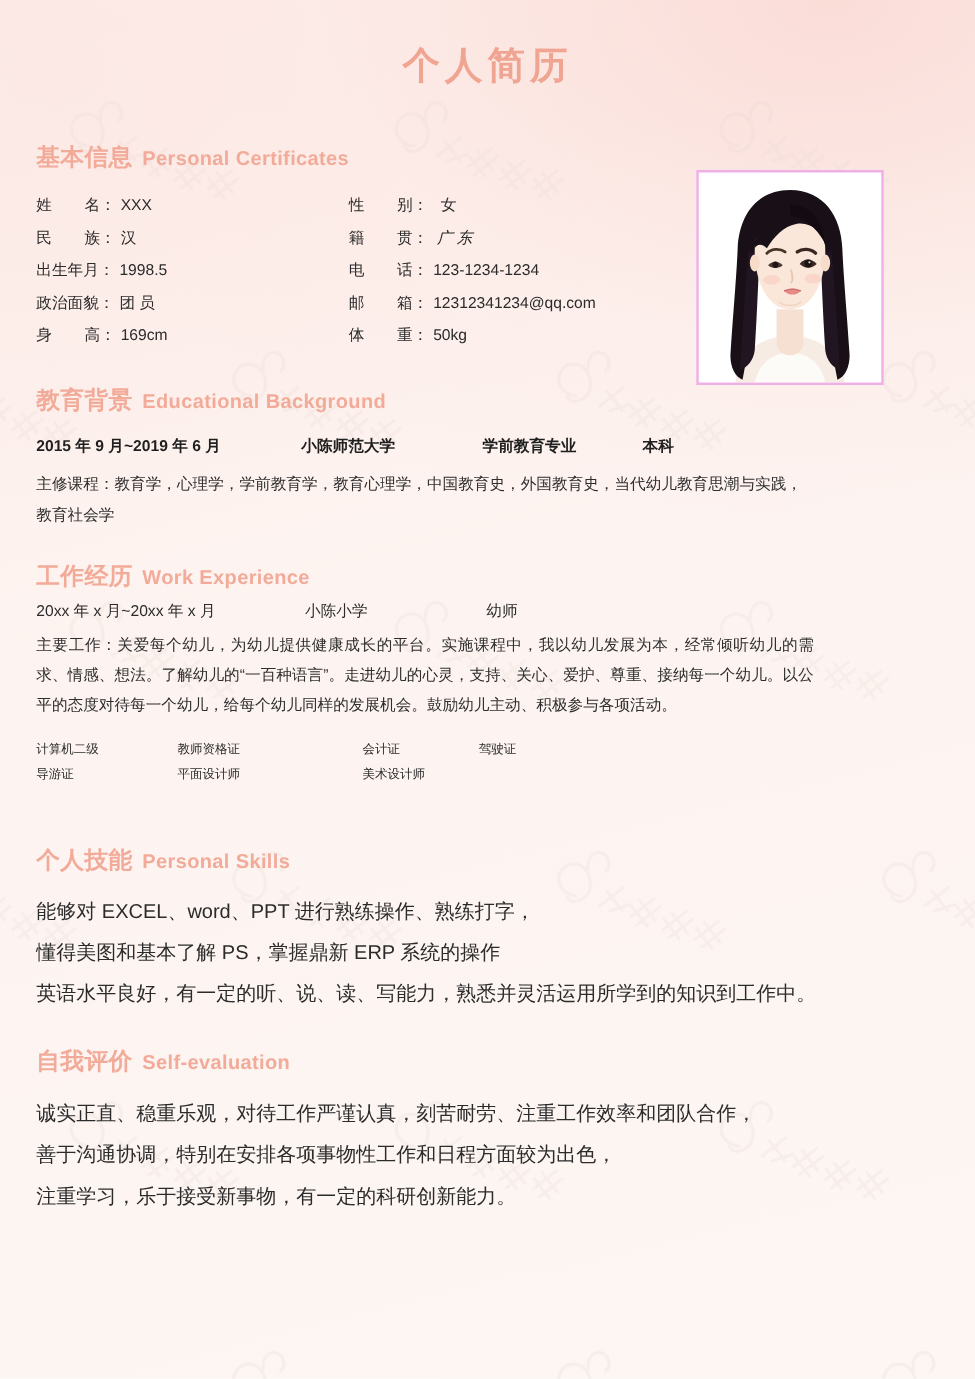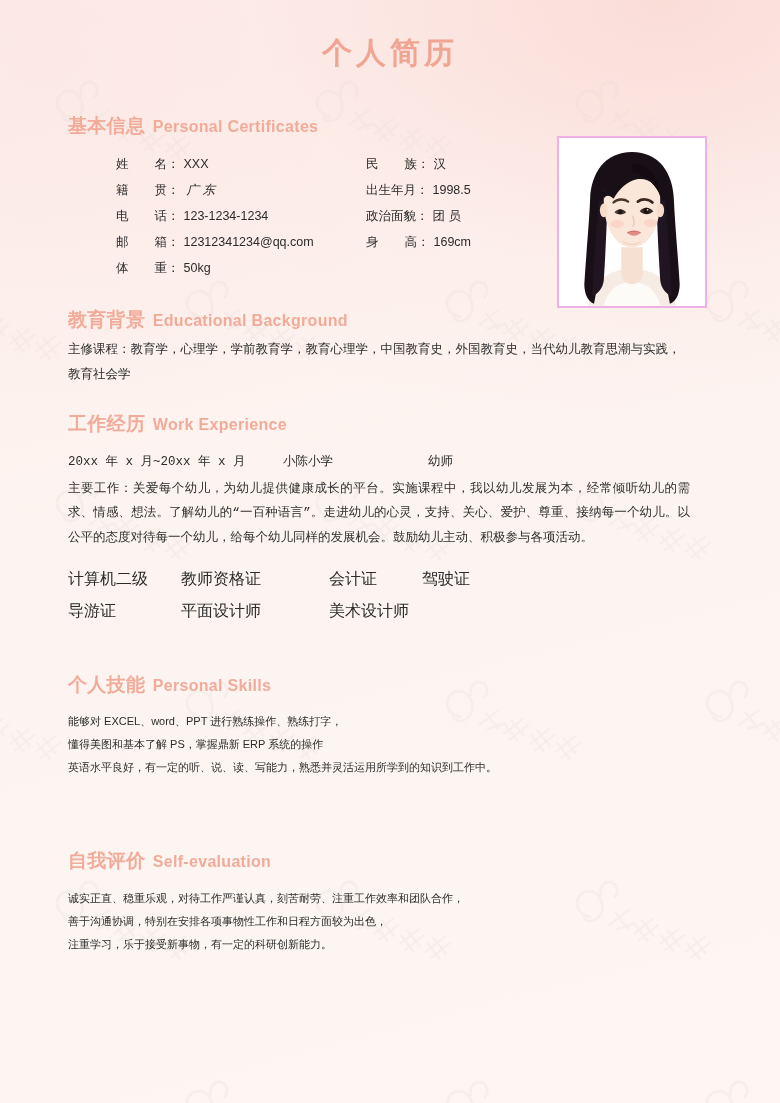--- a/index.html
+++ b/index.html
@@ -31,21 +31,21 @@
     inset: -120px;
     pointer-events: none;
     opacity: 0.5;
     z-index: 0;
   }
 
   
   #content {
     position: relative;
     z-index: 2;
-    padding: 0 68px;
+    padding: 0 29px;
   }
 
   #doc-title {
     text-align: center;
     font-size: 30px;
     font-weight: bold;
     color: #f0a593;
     letter-spacing: 4px;
     padding-top: 35px;
     line-height: 1.2;
@@ -61,36 +61,34 @@
     letter-spacing: 0.3px;
     white-space: nowrap;
   }
   .section-header .cn { font-size: 19px; }
   .section-header .en { font-size: 16px; padding-left: 3px; }
 
   .body-text {
     color: #2e2e2e;
     font-size: 12.5px;
     line-height: 1.95;
-    font-family: Liberation Mono, monospace;
   }
 
   
   #basic-info-grid {
     margin-top: 13px;
     display: grid;
     grid-template-columns: 250px auto;
     row-gap: 0;
   }
   .info-cell {
     font-size: 12.5px;
     color: #2b2b2b;
     line-height: 2.07;
     white-space: nowrap;
-    margin-left: 48px;
   }
   .info-label {
     display: inline-block;
   }
   .lbl2 { letter-spacing: 0; }
   .lbl2 .sp { display: inline-block; width: 26px; }
   .info-value { padding-left: 4px; }
 
   
   #photo-frame {
@@ -123,59 +121,58 @@
   #edu-row .c4 { width: auto; }
 
   #edu-courses {
     margin-top: 5px;
     max-width: 620px;
   }
 
   
   #work-header { margin-top: 24px; }
   #work-row {
-    margin-top: 14px;
+    margin-top: 4px;
     font-size: 12.5px;
     color: #2b2b2b;
     display: flex;
     line-height: 1.9;
-    font-family: Liberation Mono, monospace;
   }
   #work-row .c1 { width: 215px; }
   #work-row .c2 { width: 145px; }
   #work-row .c3 { width: auto; }
   #work-desc {
     margin-top: 2px;
     max-width: 622px;
     text-align: justify;
   }
 
   
   #cert-header { margin-top: 47px; }
   #cert-grid {
     margin-top: 13px;
     display: grid;
     grid-template-columns: 113px 148px 93px auto;
-    font-size: 16px;
+    font-size: 10px;
     color: #2b2b2b;
     line-height: 2.0;
   }
 
   
   #skills-header { margin-top: 45px; }
   #skills-lines { margin-top: 12px; }
   .skill-line, .eval-line {
-    font-size: 11px;
+    font-size: 16px;
     color: #2b2b2b;
     line-height: 2.07;
     white-space: nowrap;
   }
 
   
-  #eval-header { margin-top: 70px; }
+  #eval-header { margin-top: 24px; }
   #eval-lines { margin-top: 13px; }
 </style>
 </head>
 <body>
 
 <div id="resume-page">
 
   <div id="watermark-layer">
     <svg width="100%" height="100%" viewBox="0 0 1020 1343" preserveAspectRatio="none">
       <defs>
@@ -281,20 +278,23 @@
       <div class="section-header" style="margin-top:42px;">
         <span class="cn">基本信息</span>
         <span class="en">Personal Certificates</span>
       </div>
 
       <div id="basic-info-grid">
 
         <div class="info-cell">
           <span class="info-label lbl2"><span>姓</span><span class="sp"></span><span>名：</span></span><span class="info-value">XXX</span>
         </div>
+        <div class="info-cell">
+          <span class="info-label lbl2"><span>性</span><span class="sp"></span><span>别：</span></span><span class="info-value" style="padding-left:10px;">女</span>
+        </div>
 
         <div class="info-cell">
           <span class="info-label lbl2"><span>民</span><span class="sp"></span><span>族：</span></span><span class="info-value">汉</span>
         </div>
         <div class="info-cell">
           <span class="info-label lbl2"><span>籍</span><span class="sp"></span><span>贯：</span></span><span class="info-value" style="padding-left:7px;font-style:italic;">广 东</span>
         </div>
 
         <div class="info-cell">
           <span class="info-label">出生年月：</span><span class="info-value">1998.5</span>
@@ -317,20 +317,26 @@
           <span class="info-label lbl2"><span>体</span><span class="sp"></span><span>重：</span></span><span class="info-value">50kg</span>
         </div>
 
       </div>
     </div>
 
     <div class="section">
       <div class="section-header" id="edu-header">
         <span class="cn">教育背景</span>
         <span class="en">Educational Background</span>
+      </div>
+      <div id="edu-row">
+        <div class="c1">2015 年 9 月~2019 年 6 月</div>
+        <div class="c2">小陈师范大学</div>
+        <div class="c3">学前教育专业</div>
+        <div class="c4">本科</div>
       </div>
       <div id="edu-courses" class="body-text">主修课程：教育学，心理学，学前教育学，教育心理学，中国教育史，外国教育史，当代幼儿教育思潮与实践，教育社会学</div>
     </div>
 
     <div class="section">
       <div class="section-header" id="work-header">
         <span class="cn">工作经历</span>
         <span class="en">Work Experience</span>
       </div>
       <div id="work-row">

